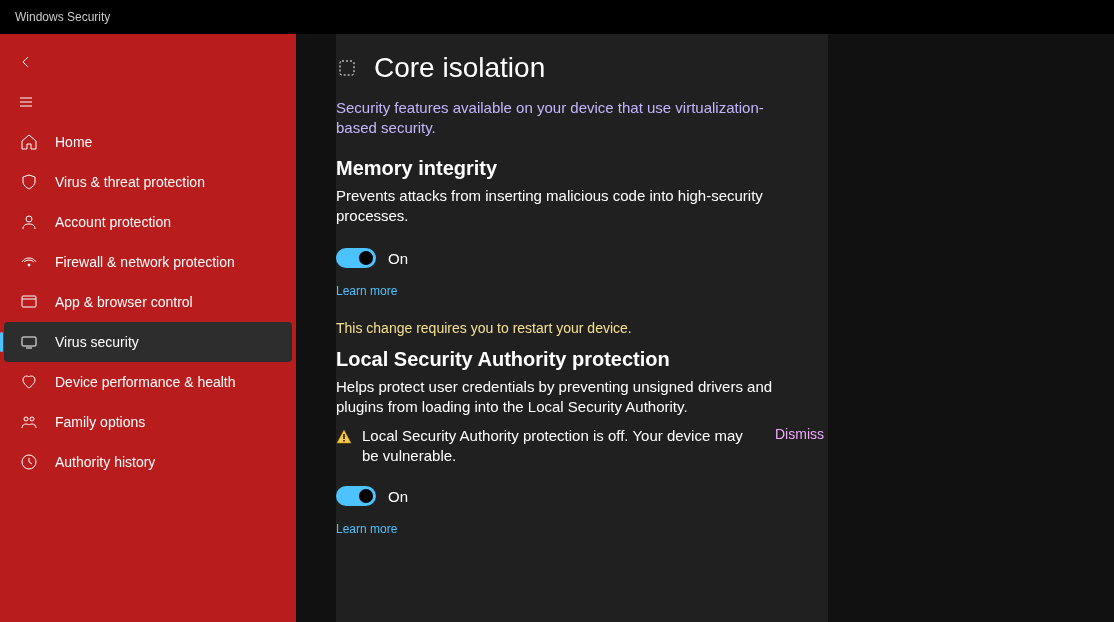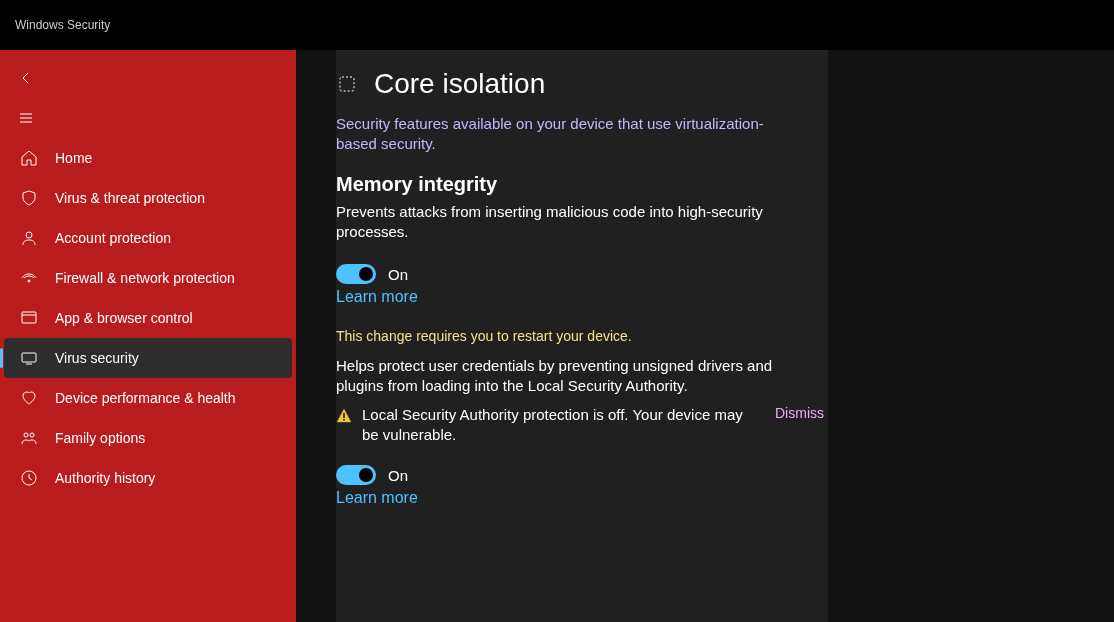--- a/index.html
+++ b/index.html
@@ -7,21 +7,21 @@
     width: 1114px;
     height: 622px;
     background: #000;
     color: #fff;
     font-family: "Segoe UI", sans-serif;
     font-size: 14px;
     overflow: hidden;
     position: relative;
   }
   .title-bar {
-    height: 50px;
+    height: 34px;
     display: flex;
     align-items: center;
     padding-left: 15px;
     font-size: 12px;
     color: #ccc;
   }
   .app {
     display: flex;
     height: calc(100% - 34px);
   }
@@ -184,24 +184,24 @@
     width: 14px;
     height: 14px;
     background: #000;
     border-radius: 50%;
   }
   .toggle-label {
     font-size: 15px;
   }
   .learn {
     color: #4cc2ff;
-    font-size: 16px;
+    font-size: 12px;
     cursor: pointer;
     display: block;
-    margin-top:4px;
+    margin-top:16px;
     margin-bottom: 22px;
   }
   .restart-msg {
     color: #f7e08e;
     font-size: 14px;
     margin-bottom: 12px;
   }
   .warning-row {
     display: flex;
     align-items: flex-start;
@@ -340,20 +340,21 @@
         <div class="section-desc" style="padding-right:30px;">Prevents attacks from inserting malicious code into high-security processes.</div>
 
         <div class="toggle-row">
           <div class="toggle"></div>
           <span class="toggle-label">On</span>
         </div>
         <a class="learn">Learn more</a>
 
         <div class="restart-msg">This change requires you to restart your device.</div>
 
+        <h2 class="section-title">Local Security Authority protection</h2>
         <div class="section-desc" style="margin-bottom:8px; padding-right:4px;">Helps protect user credentials by preventing unsigned drivers and plugins from loading into the Local Security Authority.</div>
 
         <div class="warning-row">
           <span class="warning-icon">
             <svg width="16" height="16" viewBox="0 0 16 16">
                 <path d="M8 1 L15 14 H1 Z" fill="#f7c948" stroke="#c79000" stroke-width="0.5"></path>
                 <rect x="7.3" y="5" width="1.4" height="5" fill="#000"></rect>
                 <rect x="7.3" y="11" width="1.4" height="1.5" fill="#000"></rect>
               </svg>
           </span>

